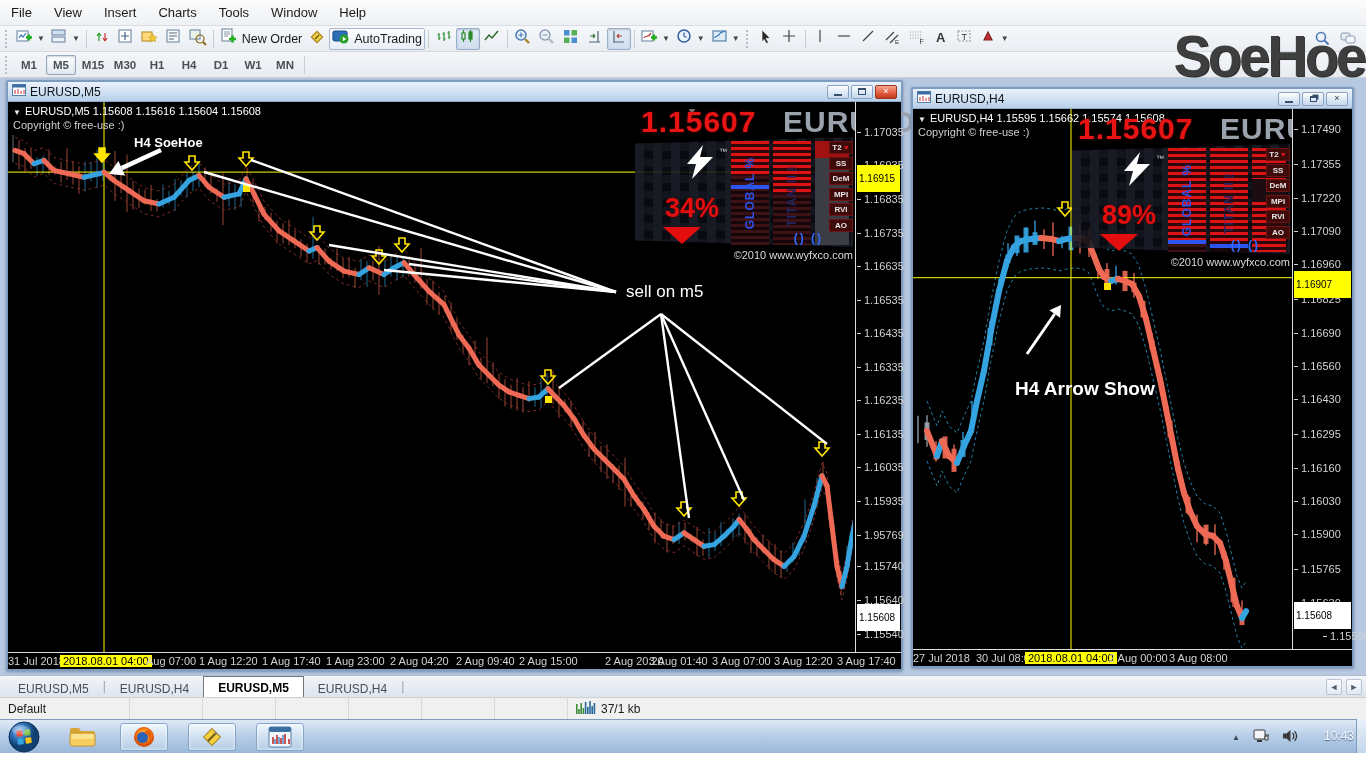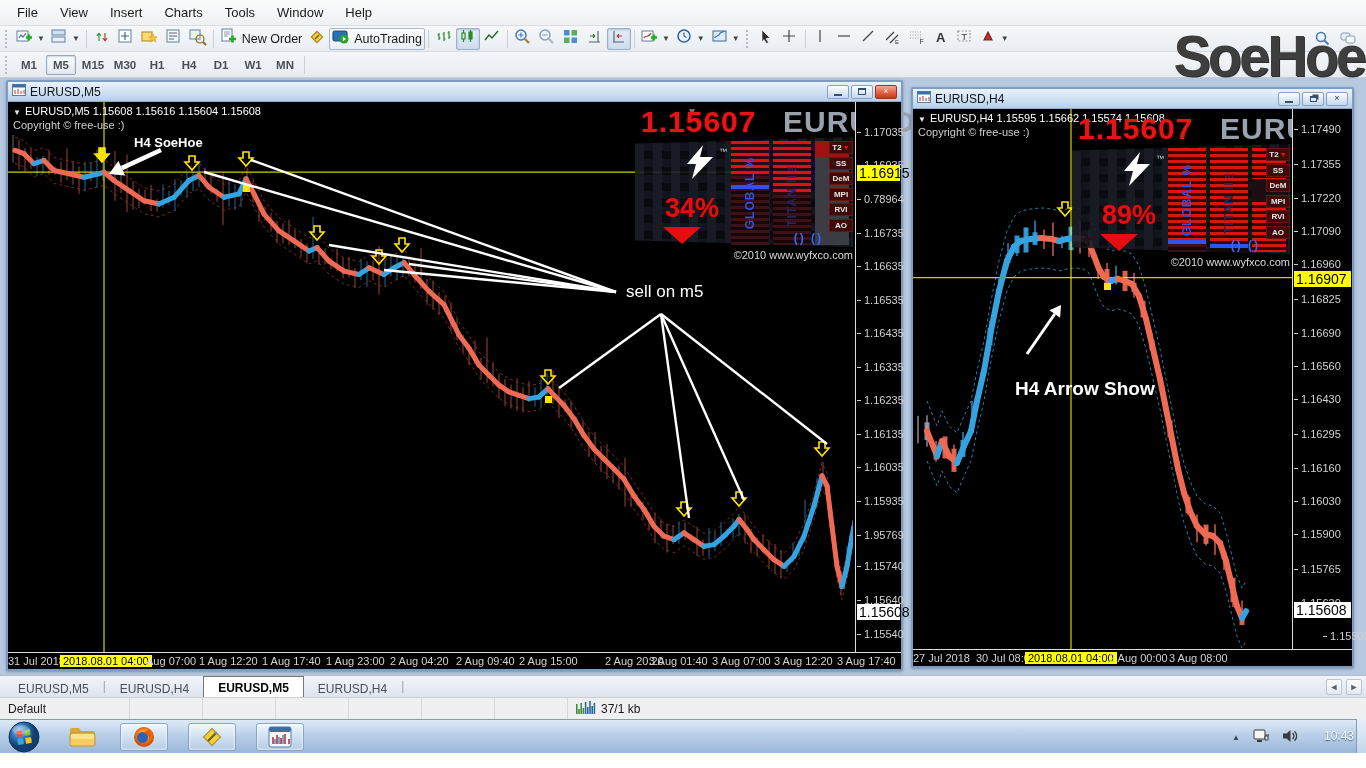--- a/index.html
+++ b/index.html
@@ -1,20 +1,20 @@
 <!DOCTYPE html>
 <html><head>
 <meta charset="utf-8">
 <style>
   *{box-sizing:border-box;margin:0;padding:0}
   html,body{width:1366px;height:768px;overflow:hidden}
   body{font-family:"Liberation Sans",sans-serif;background:#fff;position:relative;font-size:12px}
 
   
-  .menubar{position:absolute;left:0;top:0;width:1366px;height:26px;background:linear-gradient(#fbfbfb,#eef1f5);border-bottom:1px solid #d9dde2;display:flex;align-items:center;padding-left:6px}
+  .menubar{position:absolute;left:0;top:0;width:1366px;height:26px;background:linear-gradient(#fbfbfb,#eef1f5);border-bottom:1px solid #d9dde2;display:flex;align-items:center;}
   .menu-item{padding:4px 11px;color:#1a1a1a;font-size:13px;cursor:default}
   .toolbar{position:absolute;left:0;top:26px;width:1366px;height:26px;background:linear-gradient(#f6f8fa,#e9edf2);border-bottom:1px solid #d5d9de;display:flex;align-items:center;padding-left:2px}
   .tgrip{width:5px;height:18px;margin:0 3px;border-left:2px dotted #b5bcc4}
   .tsep{width:1px;height:18px;background:#c9ced4;margin:0 3px}
   .tbtn{height:22px;min-width:24px;display:flex;align-items:center;justify-content:center;border:1px solid transparent;border-radius:2px;padding:0 2px;color:#333}
   .tbtn.active{border:1px solid #9ab0c8;background:linear-gradient(#e4edf7,#cfdded);box-shadow:inset 0 1px 2px rgba(90,110,140,.35)}
   .tbtn.boxed{border:1px solid #a8b8cc;background:linear-gradient(#fcfdfe,#e8eef6)}
   .tbtn .lbl{font-size:12.5px;margin-left:4px;color:#1a1a1a;white-space:nowrap}
   .tbtn .caret{font-size:8px;color:#444;margin-left:3px}
   .tfbar{position:absolute;left:0;top:52px;width:1366px;height:26px;background:linear-gradient(#f4f6f9,#e7ebf0);border-bottom:1px solid #c9ced4;display:flex;align-items:center;padding-left:2px}
@@ -35,21 +35,21 @@
   .g-min{width:8px;height:2px;background:#35506e;margin-top:6px}
   .g-max{width:8px;height:7px;border:1px solid #35506e;border-top:2px solid #35506e}
   .g-restore{width:7px;height:6px;border:1px solid #35506e;border-top:2px solid #35506e;box-shadow:2px -2px 0 -0.5px #35506e}
   .chart-body{position:absolute;left:0;right:0;top:20px;bottom:0;background:#000}
   .plot-svg{display:block;background:#000}
   .anno-layer{position:absolute;left:0;top:0;pointer-events:none}
   .anno-text{position:absolute;color:#fff;white-space:nowrap}
   .price-scale{position:absolute;top:0;right:0;bottom:17px;background:#000;border-left:1px solid #dcdcdc;color:#d2d2d2;font-size:11px}
   .ptick{position:absolute;left:8px;white-space:nowrap}
   .ptick::before{content:"";position:absolute;left:-7px;top:6px;width:4px;height:1px;background:#cfcfcf}
-  .ptag{position:absolute;left:1px;right:1px;padding:0 2px;font-size:14px;color:#000;white-space:nowrap}
+  .ptag{position:absolute;left:1px;right:1px;padding:8px 2px;font-size:10px;color:#000;white-space:nowrap}
   .ptag.yellow{background:#ffff00}
   .ptag.white{background:#ffffff}
   .time-axis{position:absolute;left:0;right:0;bottom:0;height:17px;background:#000;border-top:1px solid #dcdcdc;color:#d2d2d2;font-size:11px;overflow:hidden}
   .ttick{position:absolute;top:2px;white-space:nowrap}
   .ttick.hl{background:#ffff00;color:#000;padding:0 3px}
   .info-line{position:absolute;left:5px;top:3px;color:#fff;font-size:11px;white-space:nowrap}
   .dd-icon{display:inline-block;font-size:8px;color:#e8e8e8;margin-right:4px}
   .dd-icon::before{content:"▼"}
   .copyright{position:absolute;left:5px;top:17px;color:#cfcfcf;font-size:11px}
   .top-notch{position:absolute;color:#8a8a8a;font-size:10px}
@@ -660,21 +660,21 @@
             <div class="side-lbl">RVI</div>
             <div class="side-lbl">AO</div>
           </div>
         <div class="dash-paren">() ()</div>
         <div class="dash-copy">©2010 www.wyfxco.com</div>
       </div>
 
       <div class="price-scale" style="width:46px">
           <div class="ptick" style="top: 24px;">1.17035</div>
           <div class="ptick" style="top: 57px;">1.16935</div>
-          <div class="ptick" style="top: 91px;">0.78964</div>
+          <div class="ptick" style="top: 91px;">1.16835</div>
           <div class="ptick" style="top: 125px;">1.16735</div>
           <div class="ptick" style="top: 158px;">1.16635</div>
           <div class="ptick" style="top: 192px;">1.16535</div>
           <div class="ptick" style="top: 225px;">1.16435</div>
           <div class="ptick" style="top: 259px;">1.16335</div>
           <div class="ptick" style="top: 292px;">1.16235</div>
           <div class="ptick" style="top: 326px;">1.16135</div>
           <div class="ptick" style="top: 359px;">1.16035</div>
           <div class="ptick" style="top: 393px;">1.15935</div>
           <div class="ptick" style="top: 427px;">1.95769</div>

